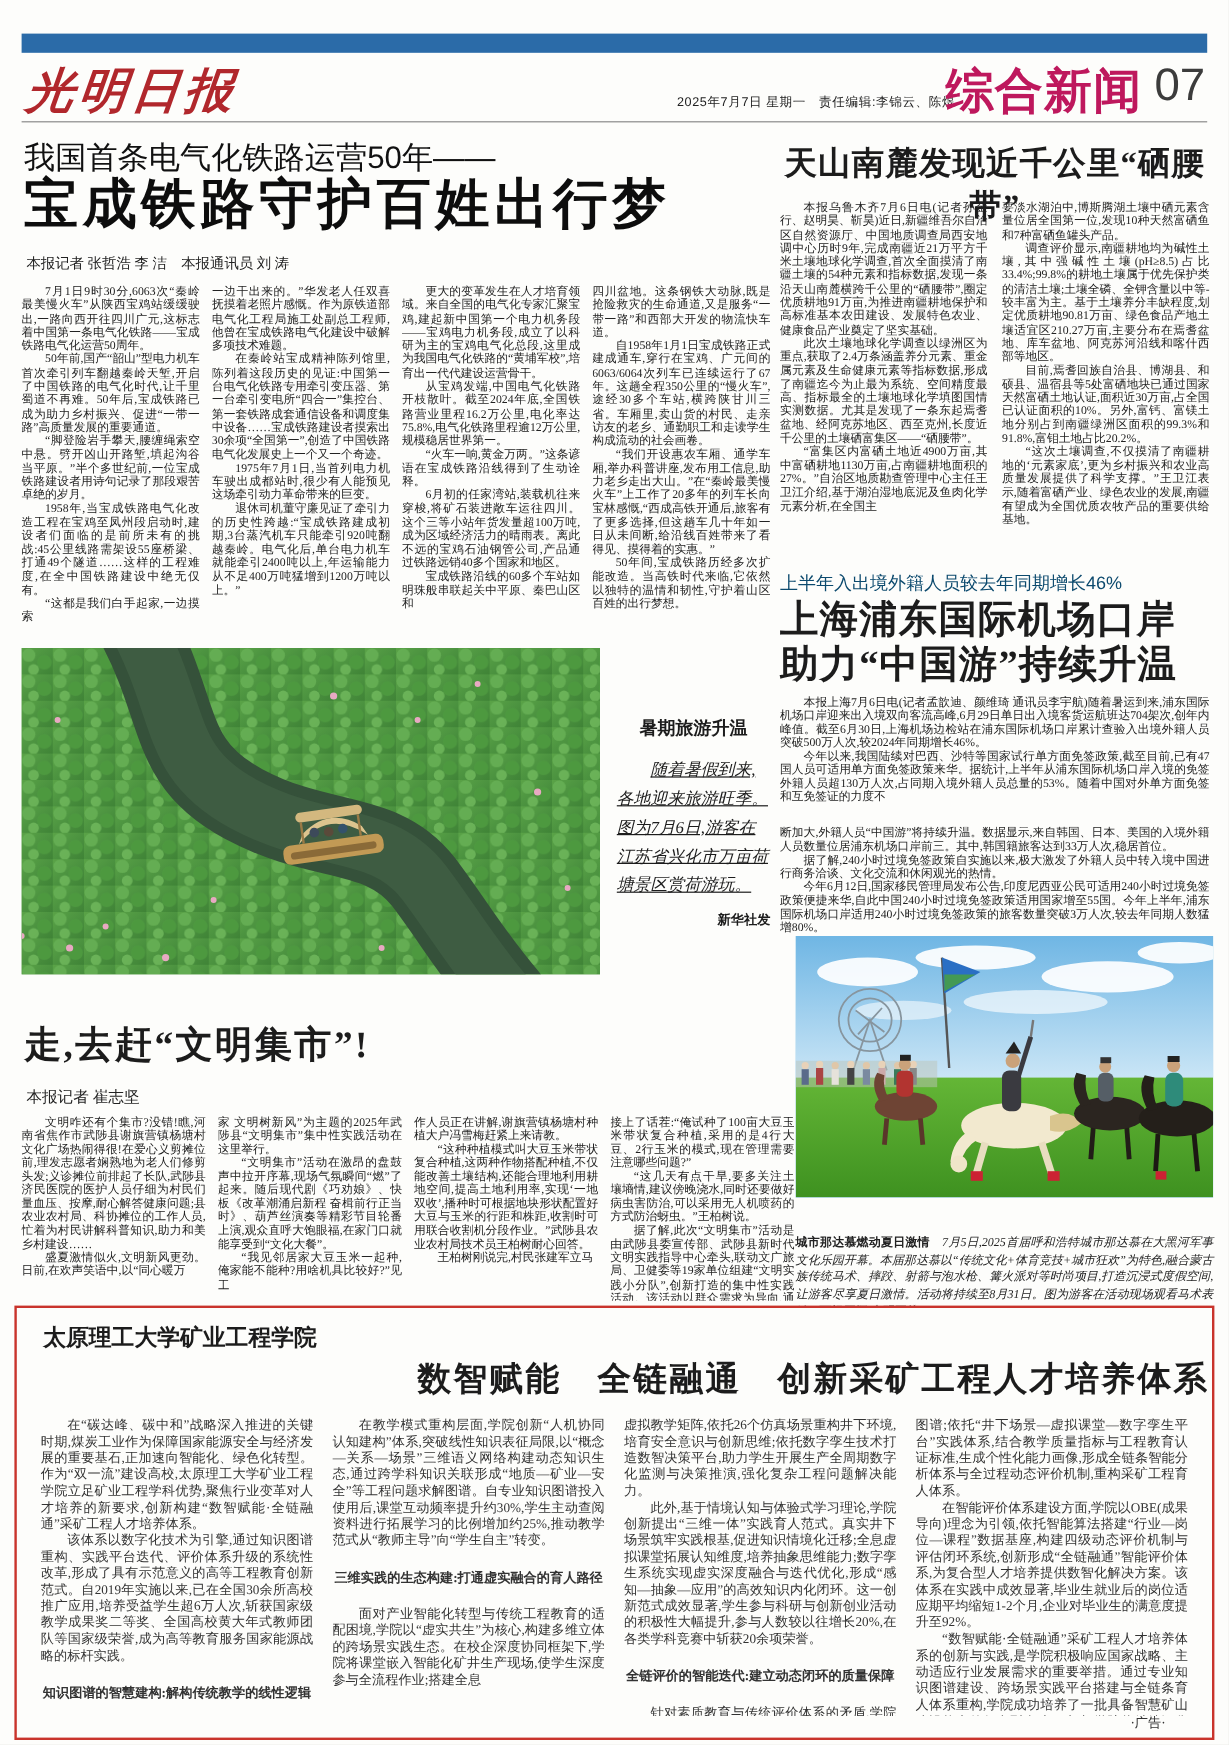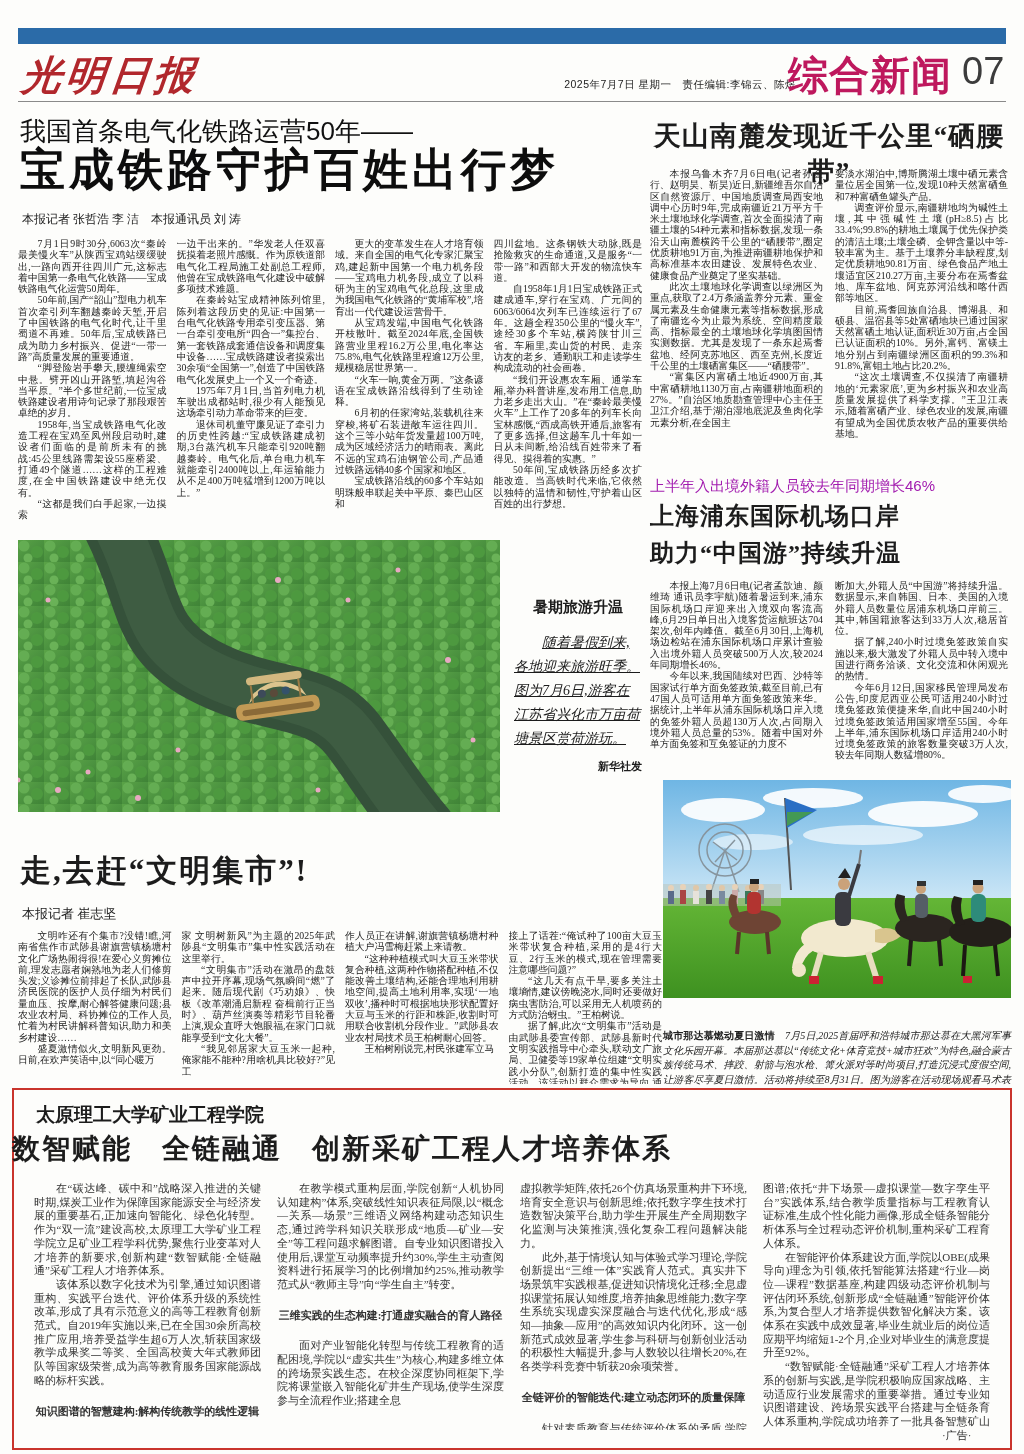--- a/index.html
+++ b/index.html
@@ -26,42 +26,42 @@
   
   .kicker{left:20px;top:114px;font-size:26px;font-family:"Liberation Sans",sans-serif;color:#111;}
   .lead-headline{left:20px;top:140px;font-size:45px;font-weight:bold;letter-spacing:4px;color:#0d0d0d;}
   .byline{font-size:12px;color:#222;}
   .lead-byline{left:22px;top:211px;}
   .lead-cols{left:18px;top:238px;width:624px;height:284px;gap:10px;}
   
   .sel-headline{left:650px;top:118px;width:358px;text-align:center;font-size:27px;font-weight:bold;letter-spacing:1px;}
   .sel-cols{left:650px;top:168px;width:358px;height:304px;gap:12px;}
   
-  .air-kicker{left:650px;top:477px;font-size:15px;font-family:"Liberation Sans",sans-serif;color:#a21caf;}
-  .air-headline{left:650px;top:498px;width:358px;font-size:24px;font-weight:bold;line-height:37px;letter-spacing:1px;}
-  .air-cols{left:650px;top:580px;width:358px;height:206px;gap:12px;}
+  .air-kicker{left:650px;top:477px;font-size:15px;font-family:"Liberation Sans",sans-serif;color:#0c4a6e;}
+  .air-headline{left:650px;top:498px;width:358px;font-size:32px;font-weight:bold;line-height:37px;letter-spacing:1px;}
+  .air-cols{left:650px;top:580px;width:358px;height:206px;gap:12px;flex-direction:column;}
   
   .lotus-photo{left:18px;top:540px;width:482px;height:272px;overflow:hidden;background:#4f9a3f;}
   .lotus-caption{left:514px;top:598px;width:128px;}
   .lotus-caption .cap-title{font-weight:bold;font-size:15px;text-align:center;margin:0 0 14px;}
   .lotus-caption .cap-text{font-size:14px;line-height:24px;text-indent:2em;font-style:italic;margin:0;text-decoration:underline;}
   .lotus-caption .cap-credit{font-size:11px;font-weight:bold;text-align:right;margin-top:8px;}
   
   .mkt-headline{left:20px;top:850px;font-size:31px;font-weight:bold;letter-spacing:2px;}
   .mkt-byline{left:22px;top:905px;font-size:13px;}
   .mkt-cols{left:18px;top:930px;width:644px;height:154px;gap:10px;}
   
   .naadam-photo{left:663px;top:780px;width:348px;height:218px;overflow:hidden;background:#9fd0ee;}
   .naadam-caption{left:663px;top:1004px;width:348px;font-size:10px;line-height:14.5px;text-align:justify;
         font-style:italic;color:#222;margin-top:25px;}
   .naadam-caption b{font-style:normal;}
   
   .ad-box{left:12px;top:1088px;width:996px;height:358px;border:2px solid #c9342c;background:#fdfdfb;}
   .ad-org{left:36px;top:1102px;font-size:19px;font-weight:bold;font-family:"Liberation Sans",sans-serif;}
-  .ad-headline{left:12px;top:1130px;width:996px;text-align:left;font-size:28px;font-weight:bold;letter-spacing:2px;}
+  .ad-headline{left:12px;top:1130px;width:996px;text-align:right;font-size:28px;font-weight:bold;letter-spacing:2px;}
   .ad-cols{left:34px;top:1182px;width:956px;height:248px;gap:16px;}
   .ad-cols .col{font-size:11px;line-height:13.7px;color:#333;}
   .ad-mark{left:942px;top:1428px;font-size:11px;color:#333;}
 </style>
 </head>
 <body>
 
 <div class="page">
 
   <div class="abs topbar"></div>

